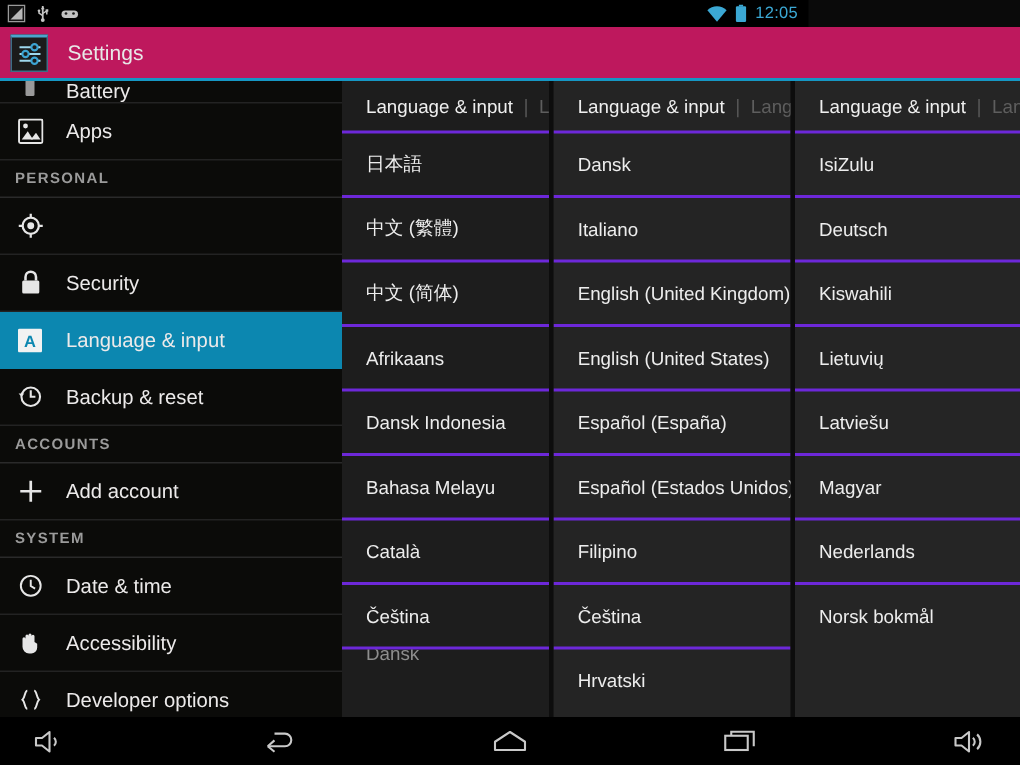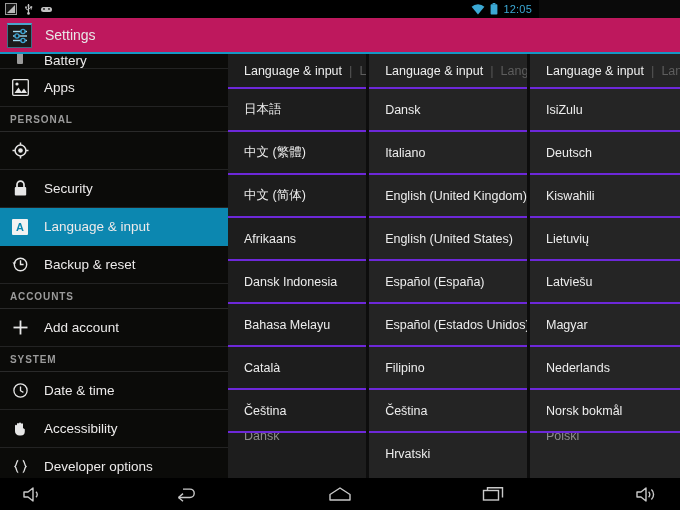--- a/index.html
+++ b/index.html
@@ -315,23 +315,20 @@
         <span class="crumb-b">Language &amp; input</span>
       </div>
       <div class="lang-row">IsiZulu</div>
       <div class="lang-row">Deutsch</div>
       <div class="lang-row">Kiswahili</div>
       <div class="lang-row">Lietuvių</div>
       <div class="lang-row">Latviešu</div>
       <div class="lang-row">Magyar</div>
       <div class="lang-row">Nederlands</div>
       <div class="lang-row">Norsk bokmål</div>
-      <div class="lang-row partial">
-          <span>Polski</span>
-        </div>
     </div>
 
   </div>
 
   <div class="navbar">
     <div class="nav-btn">
       <svg width="22" height="17" viewBox="0 0 22 17">
         <path d="M2 6 H6 L11 2 V15 L6 11 H2 Z" fill="none" stroke="#c9c9c9" stroke-width="1.4" stroke-linejoin="round"></path>
         <path d="M14 5.8 a3.6 3.6 0 0 1 0 5.4" fill="none" stroke="#c9c9c9" stroke-width="1.4"></path>
       </svg>

